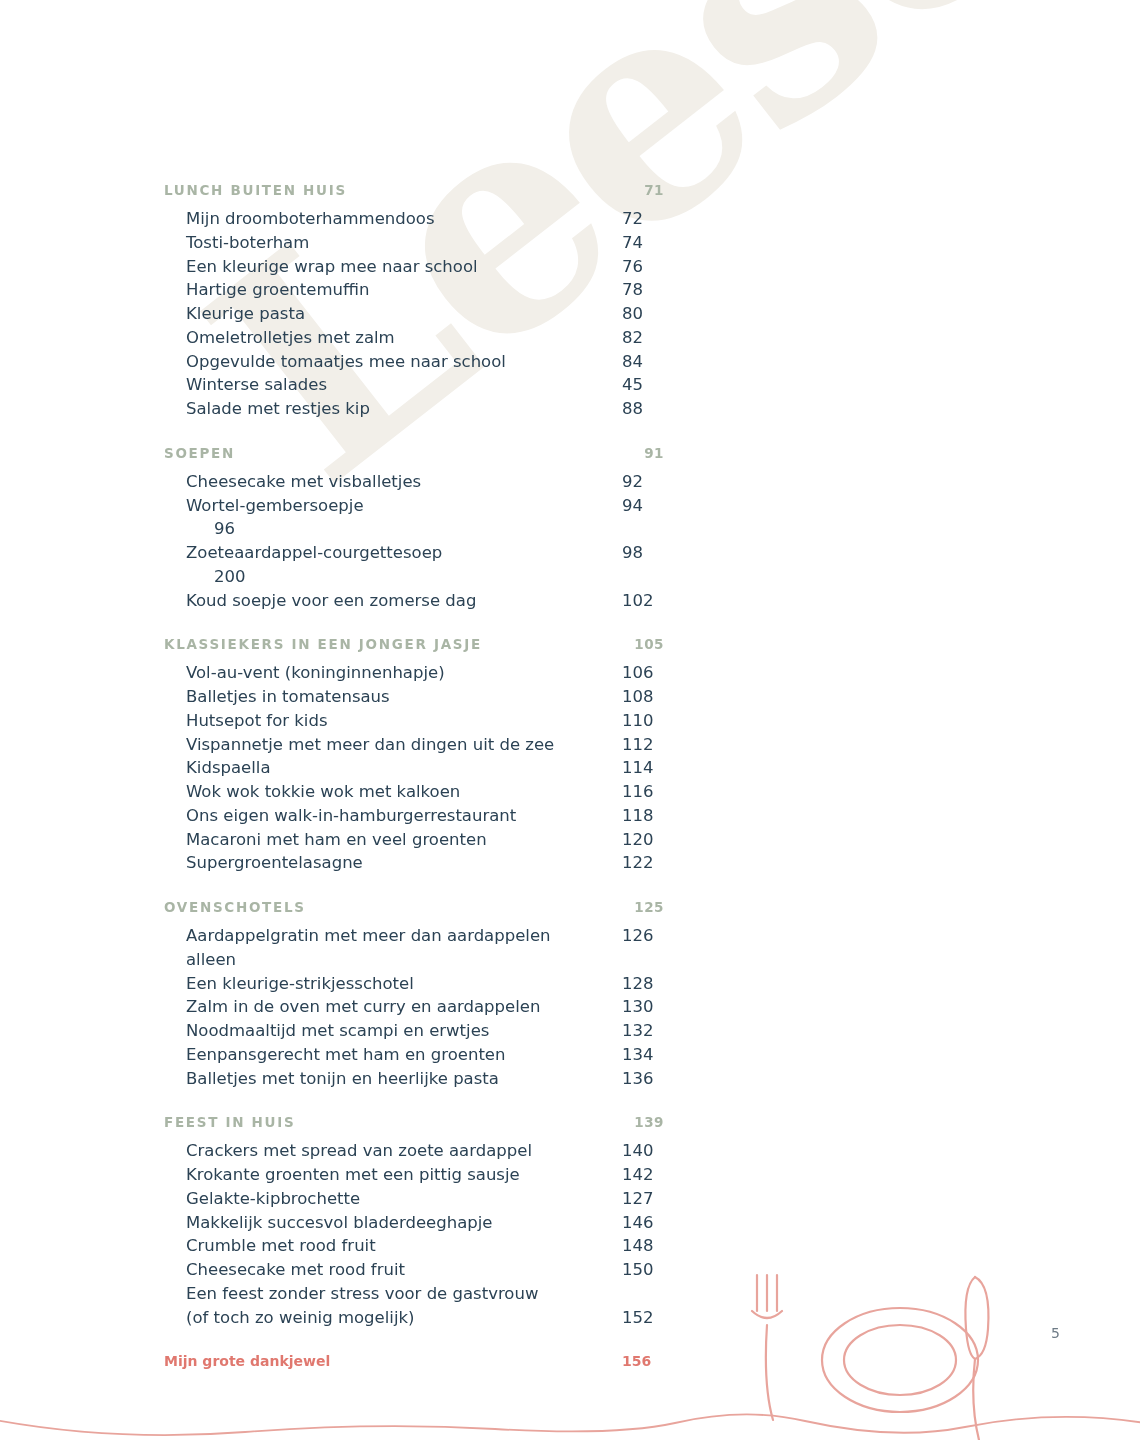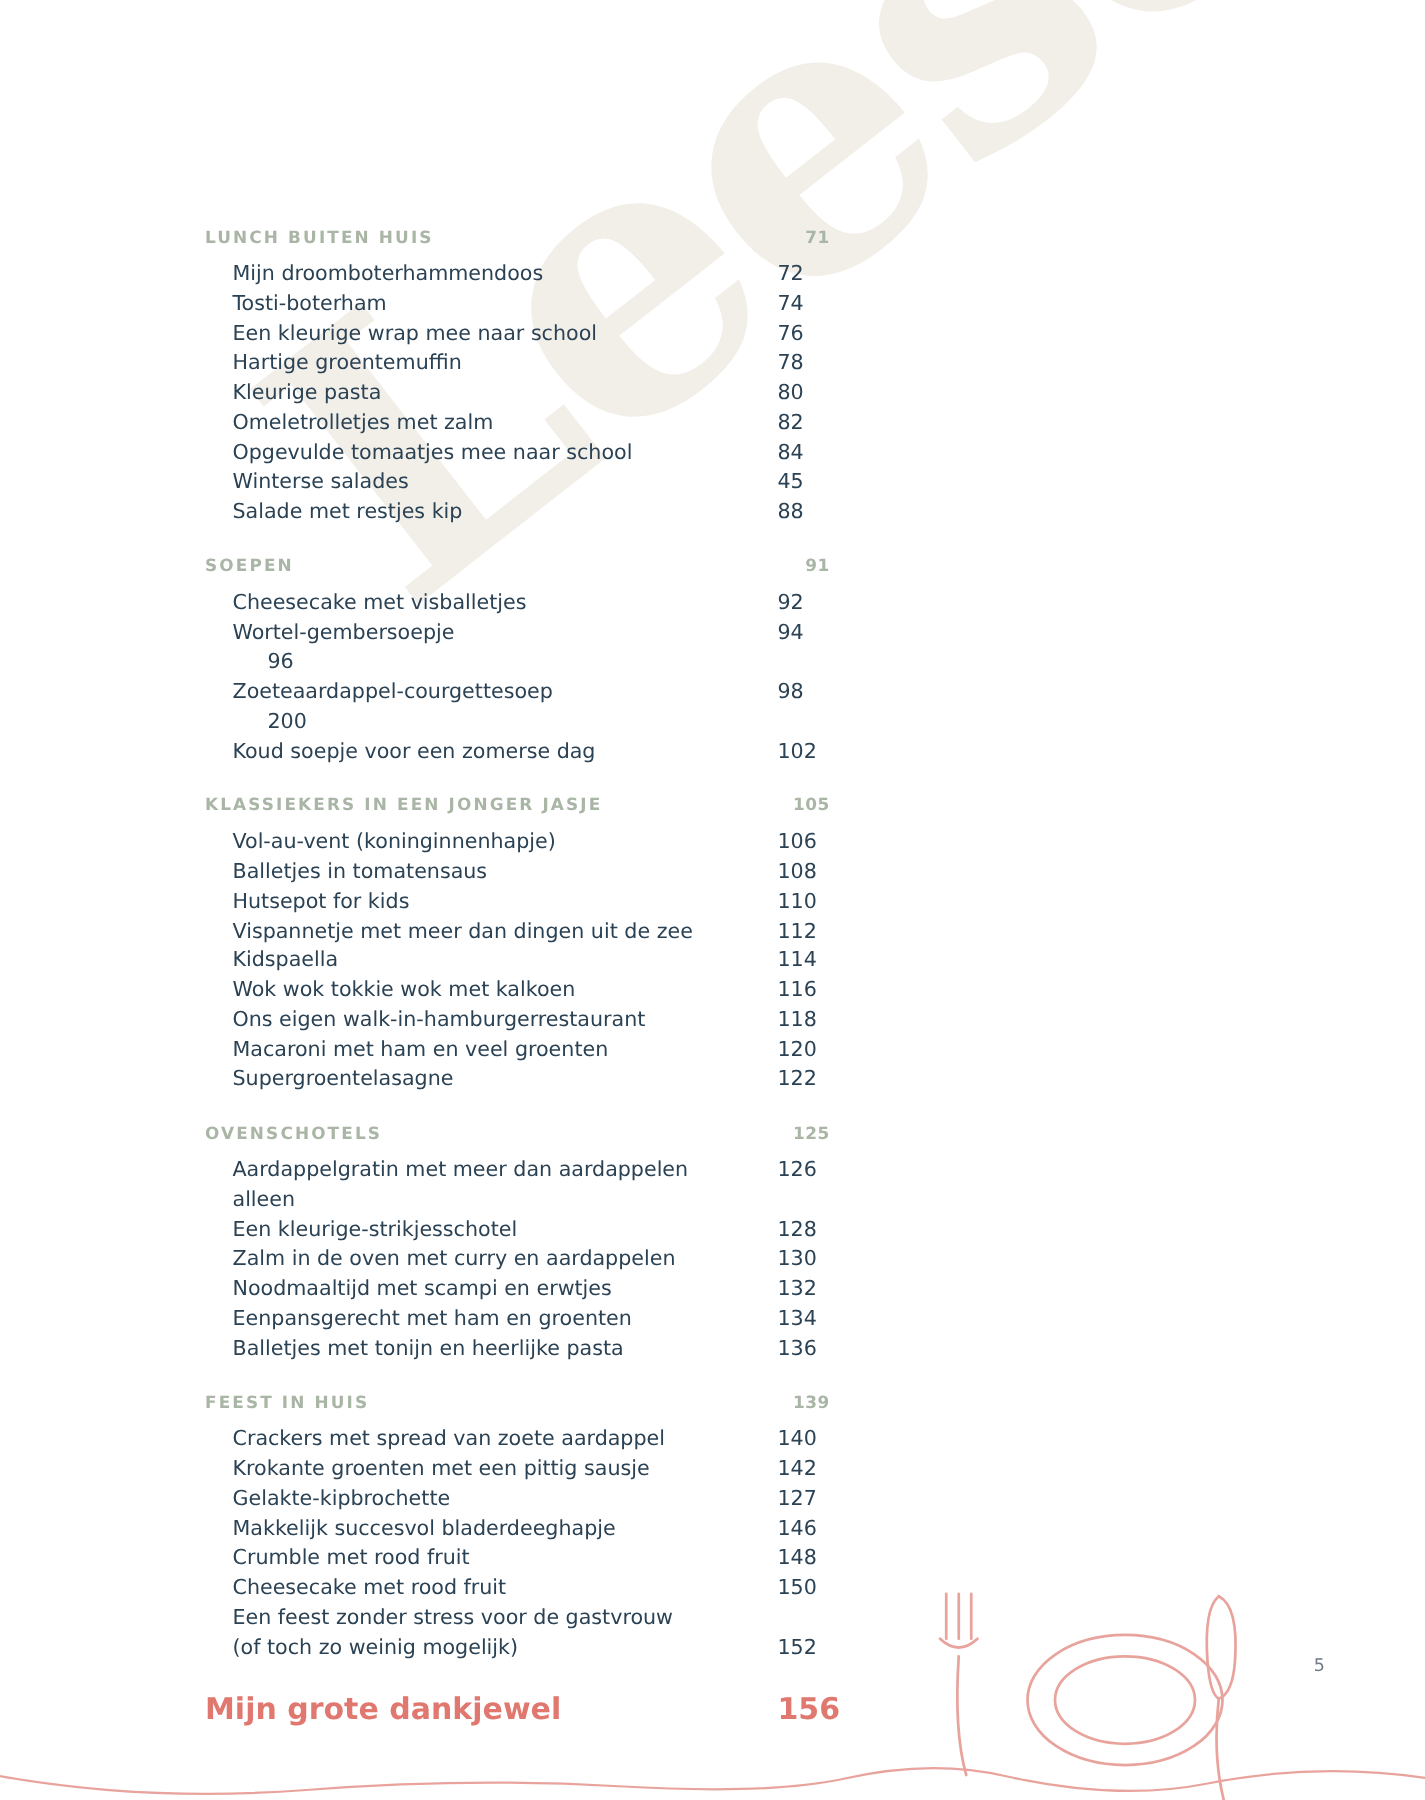--- a/index.html
+++ b/index.html
@@ -95,21 +95,21 @@
     width: 42px;
     text-align: left;
     margin-left: 28px;
   }
 
   .final-row {
     display: flex;
     justify-content: space-between;
     align-items: baseline;
     margin-top: 24px;
-    font-size: 24px;
+    font-size: 14px;
     font-weight: 700;
     color: #e0786f;
   }
   .final-row .pg {
     width: 42px;
     margin-left: 28px;
     text-align: left;
   }
 
   .page-number {

